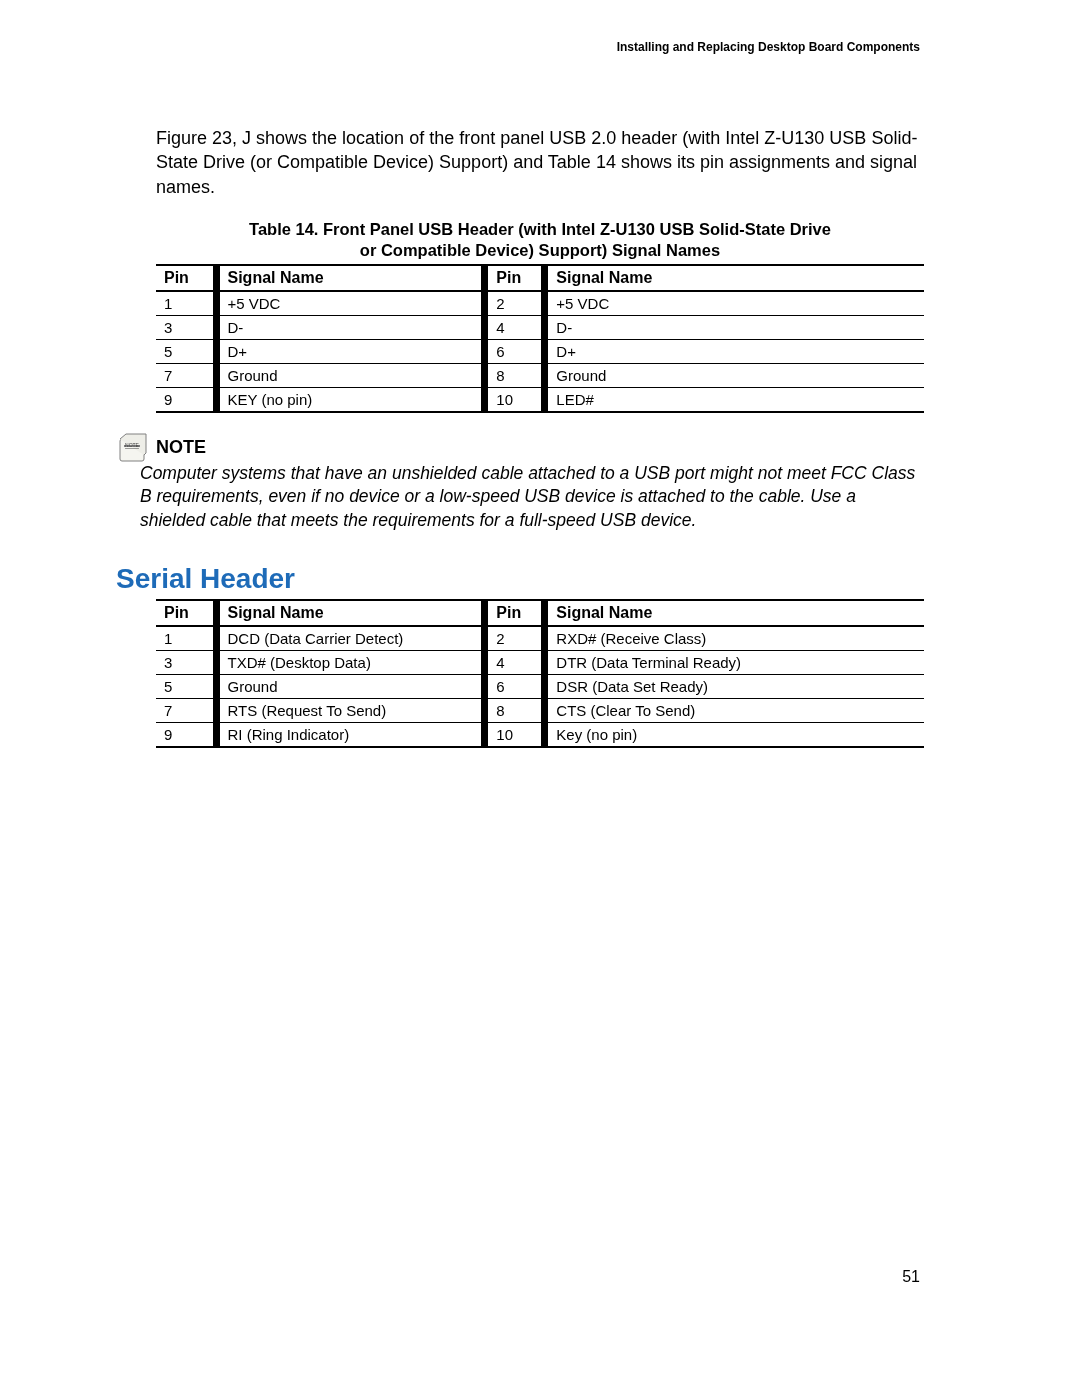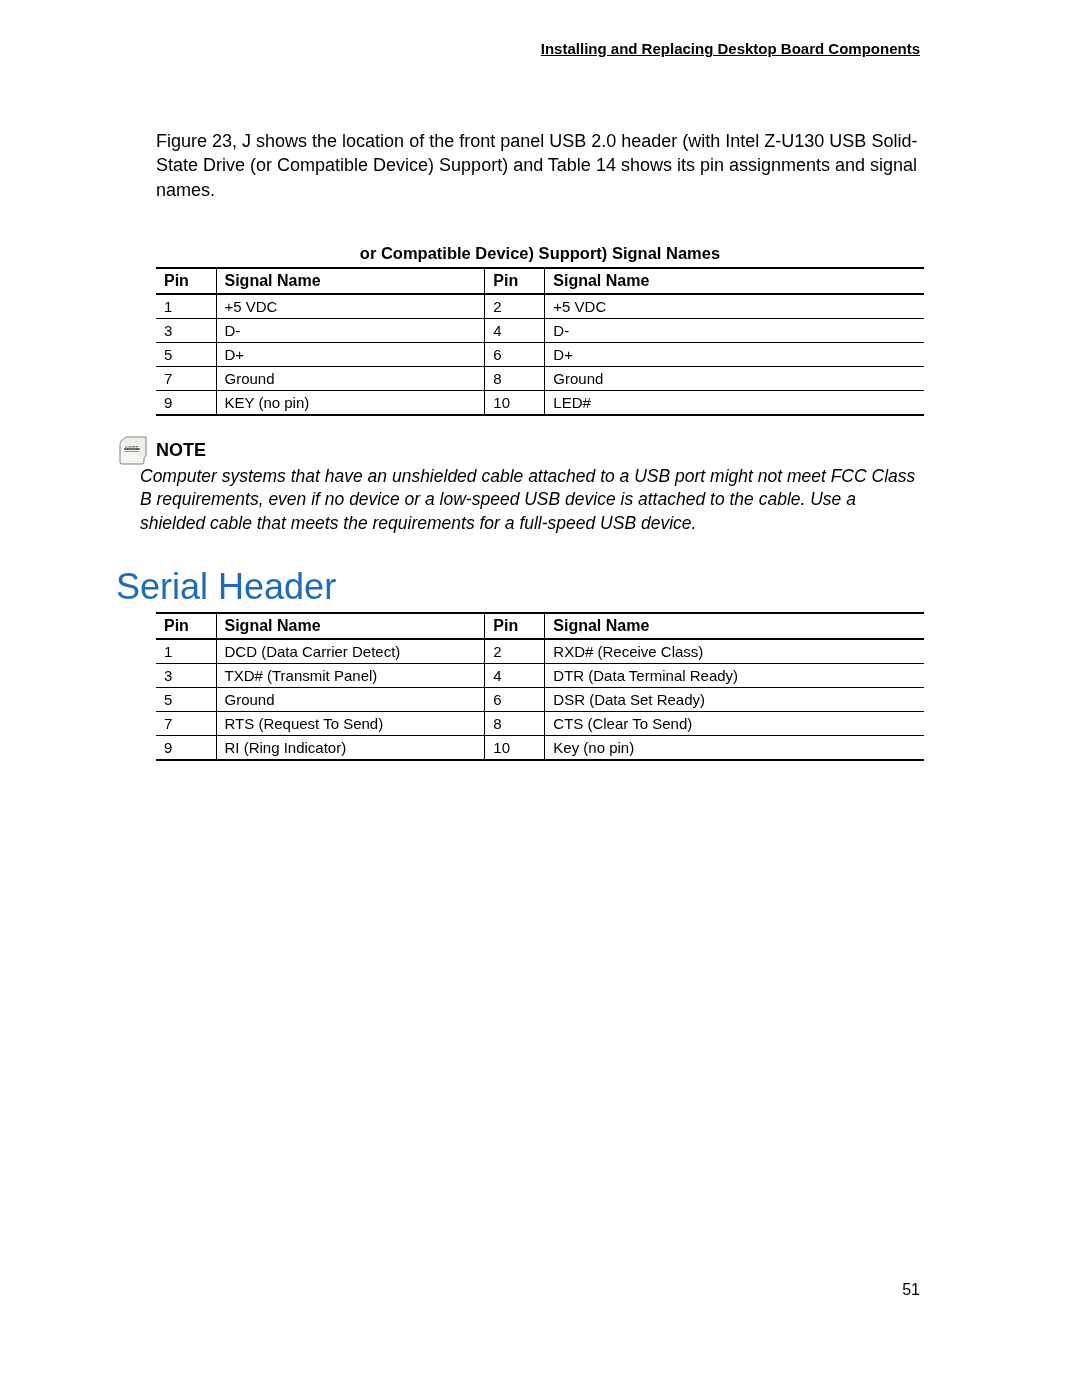--- a/index.html
+++ b/index.html
@@ -10,24 +10,23 @@
     color: #000;
     width: 1080px;
   }
   .page {
     padding: 40px 156px 40px 116px;
     box-sizing: border-box;
   }
   .running-head {
     text-align: right;
     font-weight: bold;
-    font-size: 15px;
+    font-size: 12px;
     margin-bottom: 72px;
     padding-right: 4px;
-    text-decoration: underline;
   }
   .body-text {
     font-size: 18px;
     line-height: 1.35;
     margin: 0 0 18px 40px;
   }
   .table-caption {
     font-size: 16.5px;
     font-weight: bold;
     text-align: center;
@@ -42,21 +41,21 @@
   }
   table.pin-table {
     border-collapse: collapse;
     width: calc(100% - 40px);
     margin-left: 40px;
     font-size: 15.5px;
   }
   table.pin-table th,
   table.pin-table td {
     border-left: 1px solid #000;
-    border-right: 1px solid #000000;
+    border-right: 7px solid #000000;
     border-bottom: 1px solid #000;
     padding: 3px 8px 3px 8px;
     text-align: left;
     font-weight: normal;
   }
   table.pin-table thead th {
     font-weight: bold;
     border-top: 2px solid #000;
     border-bottom: 2px solid #000;
     font-size: 16px;
@@ -94,41 +93,41 @@
     margin-bottom: 4px;
   }
   .note-body {
     font-style: italic;
     font-size: 17.5px;
     line-height: 1.35;
     margin-left: 24px;
   }
   h2.section-head {
     color: #1e6bb8;
-    font-size: 36px;
-    font-weight: normal;
+    font-size: 28px;
+    font-weight: bold;
     margin: 30px 0 4px 0;
   }
   .page-num {
     text-align: right;
     font-size: 16px;
     margin-top: 520px;
     padding-right: 4px;
   }
 </style>
 </head>
 <body>
 
 <div class="page">
   <div class="running-head">Installing and Replacing Desktop Board Components</div>
 
   <p class="body-text">Figure 23, J shows the location of the front panel USB 2.0 header (with Intel Z-U130 USB Solid-State Drive (or Compatible Device) Support) and Table 14 shows its pin assignments and signal names.</p>
 
   <div class="table-caption">
-    <br>
+    <span>Table 14.  Front Panel USB Header (with Intel Z-U130 USB Solid-State Drive</span><br>
     <span>or Compatible Device) Support) Signal Names</span>
   </div>
 
   <table class="pin-table">
     <colgroup>
       <col class="col-pin">
         <col class="col-sig">
         <col class="col-pin2">
         <col>
     </colgroup>
@@ -208,21 +207,21 @@
     </thead>
     <tbody>
       <tr>
         <td>1</td>
         <td>DCD (Data Carrier Detect)</td>
         <td>2</td>
         <td>RXD# (Receive Class)</td>
       </tr>
       <tr>
         <td>3</td>
-        <td>TXD# (Transmit Panel)</td>
+        <td>TXD# (Desktop Data)</td>
         <td>4</td>
         <td>DTR (Data Terminal Ready)</td>
       </tr>
       <tr>
         <td>5</td>
         <td>Ground</td>
         <td>6</td>
         <td>DSR (Data Set Ready)</td>
       </tr>
       <tr>

